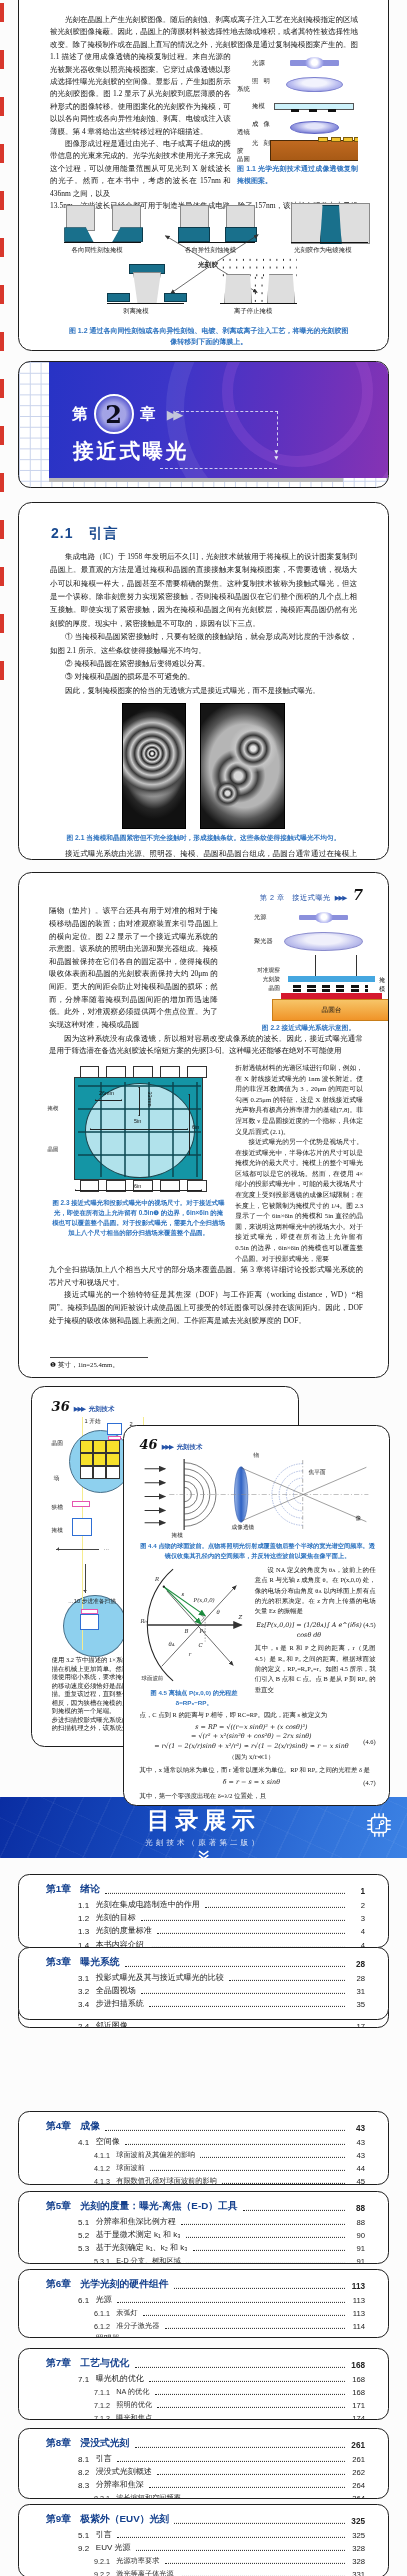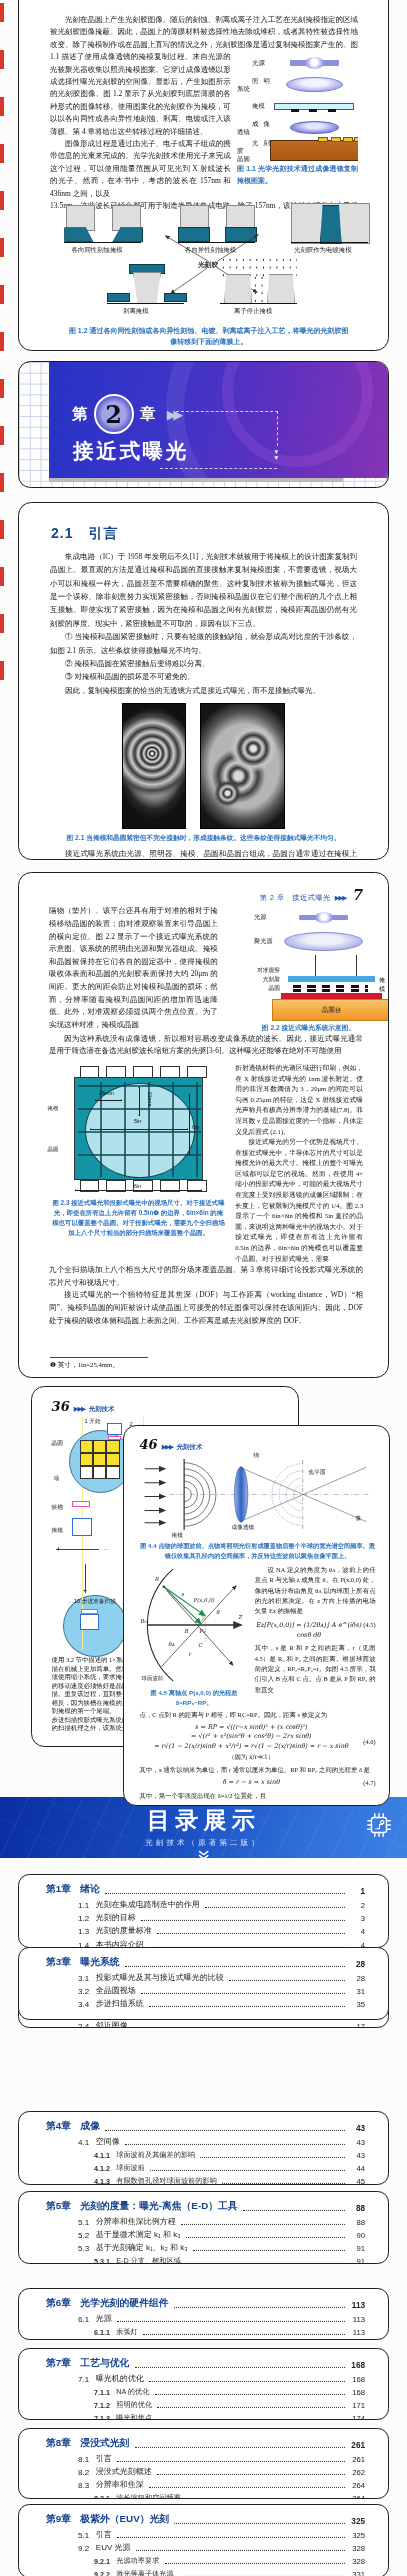--- a/index.html
+++ b/index.html
@@ -202,21 +202,21 @@
   .trow{display:flex;align-items:flex-end;}
   .trow .tnum{margin-right:9.3px;white-space:nowrap;}
   .trow .ttitle{white-space:nowrap;}
   .tdots{flex:1;margin:0 5.2px;border-bottom:1.3px dotted #2b2b2b;transform:translateY(-2.1px);min-width:15.5px;}
   .tpage{min-width:14.4px;text-align:right;font-size:7.7px;color:#222;}
   .lv1{color:#15418e;font-weight:bold;font-size:9.8px;height:15.5px;}
   .lv1 .tpage{font-size:8.2px;color:#222;}
   .lv2{font-size:8px;color:#1c1c1c;padding-left:32px;height:13.4px;}
   .lv2 .tnum{margin-right:6.7px;}
   .lv3{font-size:7.2px;color:#2e2e2e;padding-left:48px;height:13px;}
-  .lv3 .tnum{margin-right:6.2px;font-weight:bold;}
+  .lv3 .tnum{margin-right:6.2px;}
 </style>
 </head>
 <body>
 
 <div id="page">
   <div class="red-dash"></div>
 
   <div class="card" id="card-p1">
     <div class="textzone bodytext">
       <p class="ind"><span>光刻在晶圆上产生光刻胶图像。随后的刻蚀、剥离或离子注入工艺在光刻掩模指定的区域被光刻胶图像掩蔽。因此，晶圆上的薄膜材料被选择性地去除或堆积，或者其特性被选择性地改变。除了掩模制作或在晶圆上直写的情况之外，光刻胶图像是通过复制掩模图案产生</span><span class="fig11"><span class="f11row">
@@ -764,21 +764,21 @@
         <span class="tdots"></span>
         <span class="tpage">91</span>
       </div>
     <div class="trow lv3">
         <span class="tnum">5.3.1</span>
         <span class="ttitle">E-D 分支、树和区域</span>
         <span class="tdots"></span>
         <span class="tpage">91</span>
       </div>
   </div>
-  <div class="toc-card" style="top:2269px;height:52px;margin-top:19px;">
+  <div class="toc-card" style="top:2269px;height:69px;">
     <div class="trow lv1">
         <span class="tnum">第6章</span>
         <span class="ttitle">光学光刻的硬件组件</span>
         <span class="tdots"></span>
         <span class="tpage">113</span>
       </div>
     <div class="trow lv2">
         <span class="tnum">6.1</span>
         <span class="ttitle">光源</span>
         <span class="tdots"></span>

